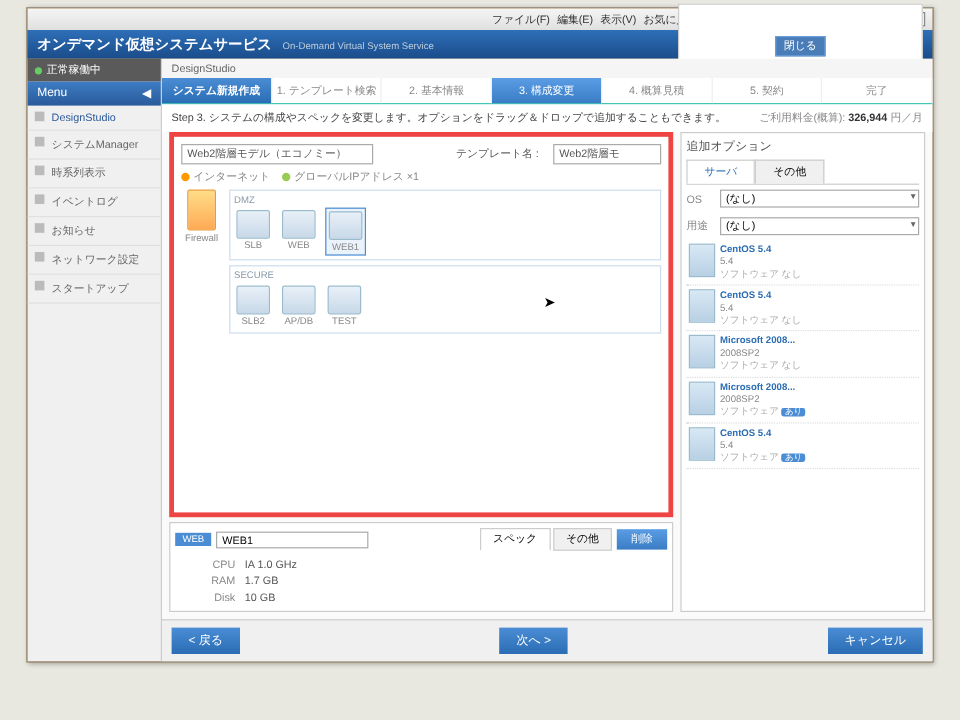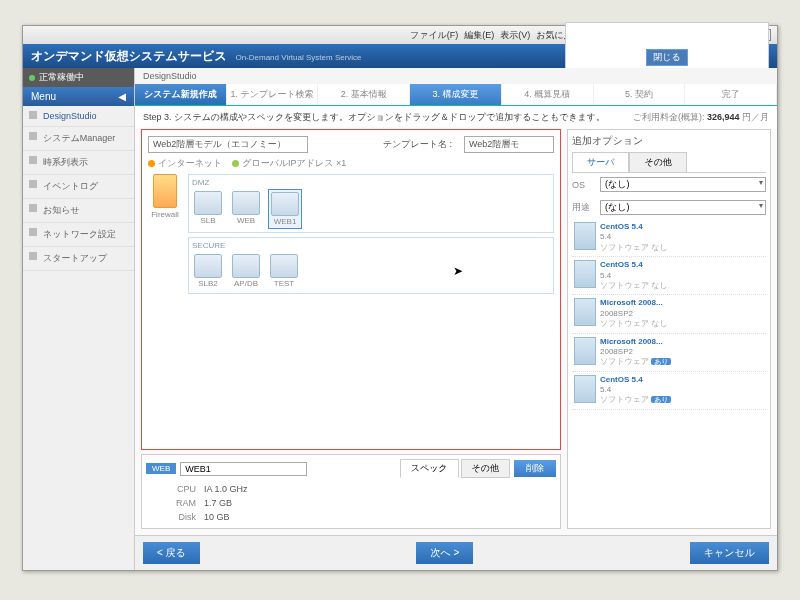--- a/index.html
+++ b/index.html
@@ -1,17 +1,17 @@
 <!DOCTYPE html>
 <html><head>
 <meta charset="utf-8">
 <style>
 *{box-sizing:border-box;margin:0;padding:0;font-family:"Meiryo","MS PGothic",sans-serif}
 body{background:#e8e8e0;width:800px;height:600px;overflow:hidden;font-size:10px}
-.window{position:absolute;top:25px;left:22px;width:756px;height:546px;background:#a16207;border:1px solid #999;box-shadow:1px 1px 4px rgba(0,0,0,.3)}
+.window{position:absolute;top:6px;left:22px;width:756px;height:546px;background:#a16207;border:1px solid #999;box-shadow:1px 1px 4px rgba(0,0,0,.3)}
 .titlebar{height:18px;background:linear-gradient(#f5f5f5,#e0e0e0);display:flex;align-items:center;justify-content:flex-end;gap:6px;padding:0 6px;font-size:9px;color:#333}
 .titlebar span{cursor:pointer}
 .winbtn{width:14px;height:12px;border:1px solid #888;background:#eee;font-size:8px;text-align:center;line-height:10px}
 .header{height:24px;background:linear-gradient(#2e6fb8,#1a4c8a);color:#fff;display:flex;align-items:center;padding:0 8px;justify-content:space-between}
 .header .title{font-size:12px;font-weight:bold}
 .header .sub{font-size:8px;color:#bcd;margin-left:6px}
 .header .right{display:flex;align-items:center;gap:8px}
 .close-btn{background:#4a7db8;border:1px solid #6a9dd8;padding:1px 6px;font-size:9px;color:#fff}
 .logo{font-size:11px;font-weight:bold;letter-spacing:1px}
 .layout{display:flex;height:calc(100% - 42px)}
@@ -26,21 +26,21 @@
 .crumb{padding:3px 8px;font-size:9px;color:#666;background:#f5f5f5}
 .steps{display:flex;height:22px;background:#fff;border-bottom:1px solid #14b8a6}
 .step{flex:1;font-size:9px;display:flex;align-items:center;justify-content:center;position:relative;color:#888;border-right:1px solid #eee}
 .step.cur{background:linear-gradient(#4a8dd4,#2a6db4);color:#fff;font-weight:bold}
 .step.act{background:linear-gradient(#5a9de4,#3a7dc4);color:#fff}
 .instr{padding:5px 8px;font-size:9px;color:#444;display:flex;justify-content:space-between;background:#fff}
 .instr .price{color:#888}
 .instr .price b{color:#333}
 .content{flex:1;display:flex;gap:6px;padding:0 6px 6px}
 .left{flex:1;display:flex;flex-direction:column;gap:4px}
-.panel{background:#fff;border:1px solid #ef4444;padding:6px}
+.panel{background:#fff;border:4px solid #ef4444;padding:6px}
 .panel-hdr{display:flex;gap:12px;font-size:9px;color:#555;margin-bottom:4px;align-items:center}
 .model{border:1px solid #aaa;padding:1px 4px;background:#fff;font-size:9px;min-width:160px}
 .net-row{display:flex;gap:10px;font-size:9px;color:#888;margin:4px 0}
 .net-row span{display:flex;align-items:center;gap:3px}
 .dot{width:7px;height:7px;border-radius:50%;display:inline-block}
 .dot.o{background:#f90}.dot.g{background:#9c5}
 .diagram{display:flex;gap:6px;margin-top:2px}
 .fw{width:34px;display:flex;flex-direction:column;align-items:center;gap:2px;font-size:8px;color:#888}
 .fw-icon{width:24px;height:34px;background:linear-gradient(#fd8,#fa5);border:1px solid #e93;border-radius:2px}
 .zones{flex:1}

